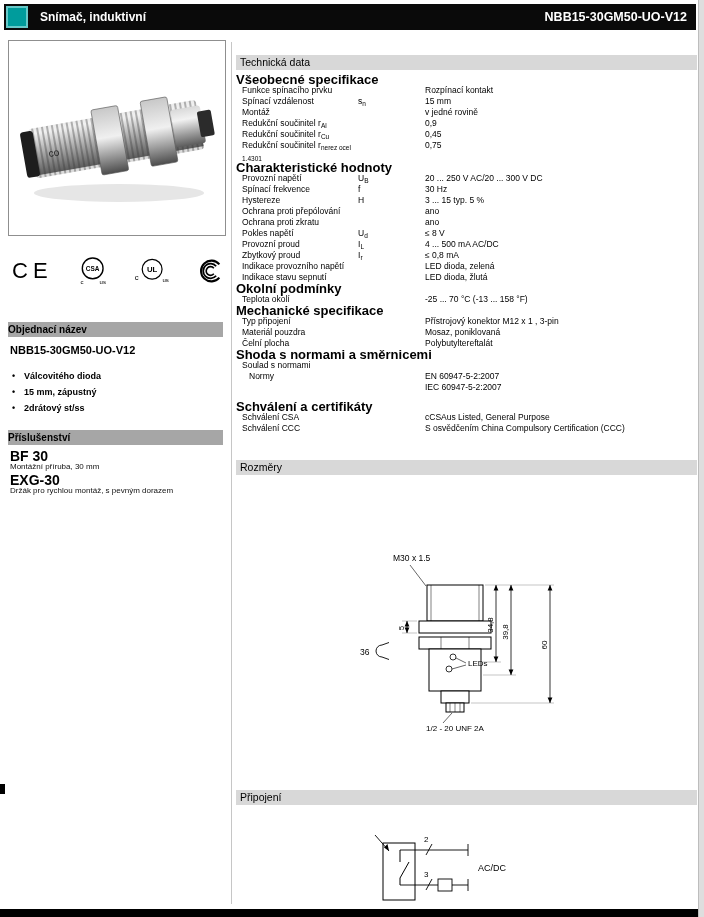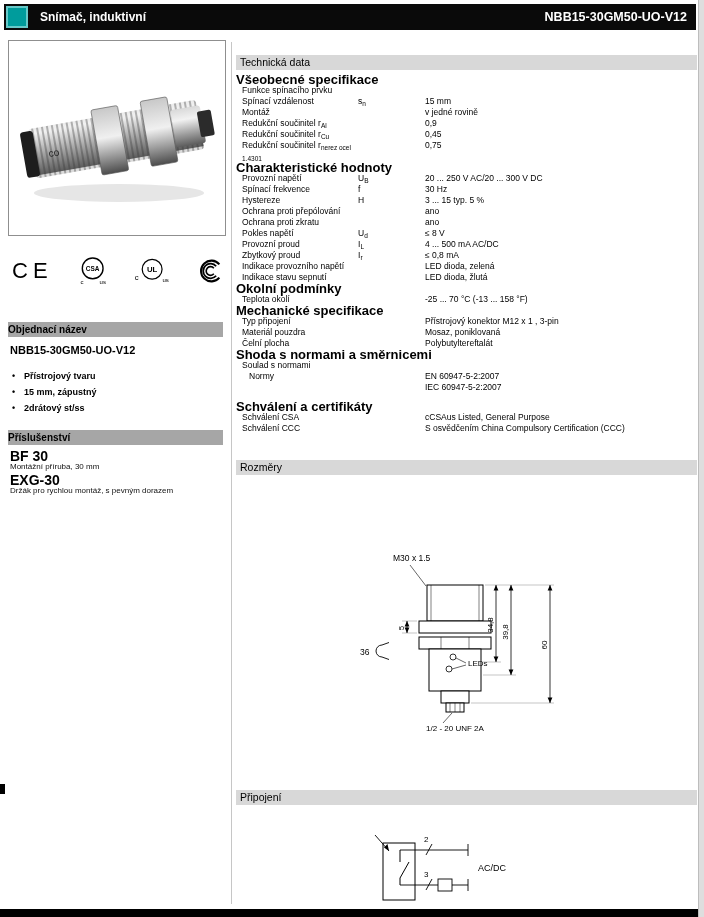--- a/index.html
+++ b/index.html
@@ -111,21 +111,21 @@
     <path d="M 24.5 10.5 A 8.5 8.5 0 1 0 24.5 21.5" fill="none" stroke="#000" stroke-width="2.1"></path>
     <path d="M 21.8 12.8 A 5 5 0 1 0 21.8 19.2" fill="none" stroke="#000" stroke-width="1.9"></path>
   </svg>
 </div>
 
 <div class="sidebar-hdr" id="order-hdr">Objednací název</div>
 <div class="order-code">NBB15-30GM50-UO-V12</div>
 <div class="features">
     <div class="feat">
       <span class="blt">•</span>
-      <span>Přístrojový tvaru</span>
+      <span>Válcovitého dioda</span>
     </div>
     <div class="feat">
       <span class="blt">•</span>
       <span>15 mm, zápustný</span>
     </div>
     <div class="feat">
       <span class="blt">•</span>
       <span>2drátový st/ss</span>
     </div>
   </div>
@@ -139,20 +139,21 @@
   </div>
 
 <div class="vdiv"></div>
 
 <div class="secbar" id="tech-bar">Technická data</div>
 <div class="tech-table">
     <div class="sec">Všeobecné specifikace</div>
     <div class="trow">
       <div class="tlbl">Funkce spínacího prvku</div>
       <div class="tsym"></div>
+      <div class="tval">Rozpínací kontakt</div>
     </div>
     <div class="trow">
       <div class="tlbl">Spínací vzdálenost</div>
       <div class="tsym">s<sub>n</sub></div>
       <div class="tval">15 mm</div>
     </div>
     <div class="trow">
       <div class="tlbl">Montáž</div>
       <div class="tsym"></div>
       <div class="tval">v jedné rovině</div>

